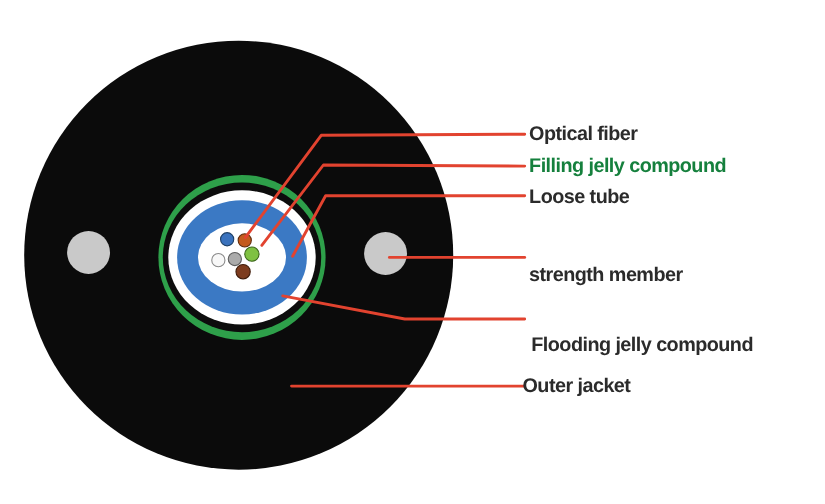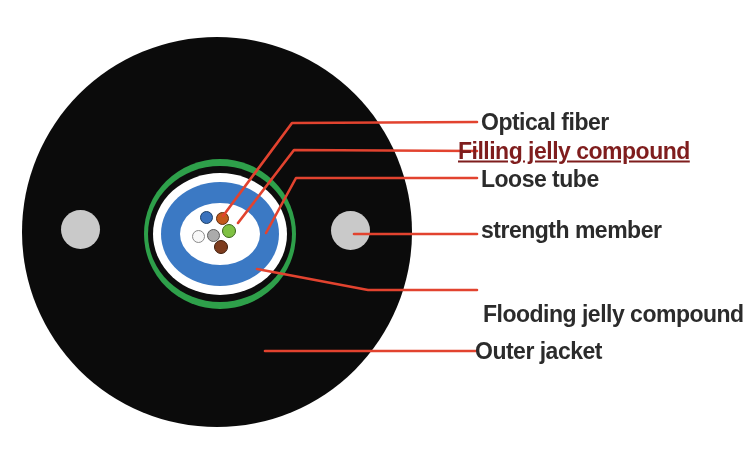--- a/index.html
+++ b/index.html
@@ -25,21 +25,21 @@
   #fiber-1{left:215.5px;top:211.8px;width:13px;height:13px;}
   #fiber-2{left:222px;top:224px;width:14px;height:14px;}
   #fiber-3{left:192px;top:230px;width:13px;height:13px;}
   #fiber-4{left:207px;top:229px;width:13px;height:13px;}
   #fiber-5{left:213.5px;top:240px;width:14px;height:14px;}
   
   #lines{position:absolute;left:0;top:0;width:750px;height:458px;pointer-events:none;}
   
   .label{
     position:absolute;transform:translateY(-50%);
-    font-size:23px;font-weight:700;letter-spacing:-0.5px;color:#2b2b2b;white-space:nowrap;
+    font-size:18px;font-weight:700;letter-spacing:-0.5px;color:#2b2b2b;white-space:nowrap;
   }
 </style>
 </head>
 <body>
 
 <div id="stage">
 
   <div class="circle" id="jacket" style="background: rgb(11, 11, 11);"></div>
   <div class="circle" id="sm-left" style="background: rgb(201, 201, 201);"></div>
   <div class="circle" id="sm-right" style="background: rgb(201, 201, 201);"></div>
@@ -59,19 +59,19 @@
   <svg id="lines" viewBox="0 0 750 458">
     <polyline fill="none" stroke-width="2.6" stroke-linecap="round" stroke-linejoin="round" points="223,216 292,123 477,122" stroke="#e2432f"></polyline>
     <polyline fill="none" stroke-width="2.6" stroke-linecap="round" stroke-linejoin="round" points="238,223 294,150 477,151" stroke="#e2432f"></polyline>
     <polyline fill="none" stroke-width="2.6" stroke-linecap="round" stroke-linejoin="round" points="266,233 296,178 477,178" stroke="#e2432f"></polyline>
     <polyline fill="none" stroke-width="2.6" stroke-linecap="round" stroke-linejoin="round" points="354,234 477,234" stroke="#e2432f"></polyline>
     <polyline fill="none" stroke-width="2.6" stroke-linecap="round" stroke-linejoin="round" points="257,269 368,290 477,290" stroke="#e2432f"></polyline>
     <polyline fill="none" stroke-width="2.6" stroke-linecap="round" stroke-linejoin="round" points="265,351 477,351" stroke="#e2432f"></polyline>
   </svg>
 
   <div class="label" style="left: 481px; top: 122px; color: rgb(43, 43, 43);">Optical fiber</div>
-  <div class="label" style="left: 458px; top: 151px; color: #7f1d1d; text-decoration: underline;">Filling jelly compound</div>
+  <div class="label" style="left: 481px; top: 151px; color: #15803d;">Filling jelly compound</div>
   <div class="label" style="left: 481px; top: 179px; color: rgb(43, 43, 43);">Loose tube</div>
-  <div class="label" style="left: 481px; top: 230px; color: rgb(43, 43, 43);">strength member</div>
+  <div class="label" style="left: 481px; top: 250px; color: rgb(43, 43, 43);">strength member</div>
   <div class="label" style="left: 483px; top: 290px; color: rgb(43, 43, 43); margin-top: 24px;">Flooding jelly compound</div>
   <div class="label" style="left: 475px; top: 351px; color: rgb(43, 43, 43);">Outer jacket</div>
 
 </div>
 
 </body></html>

